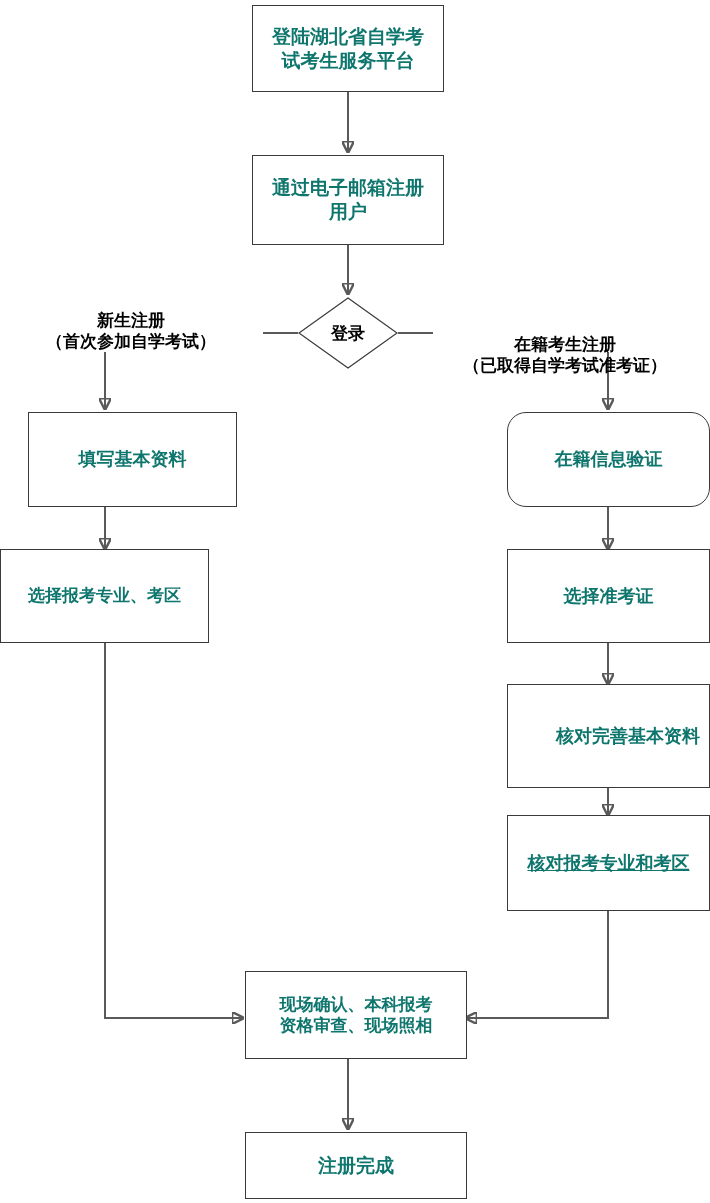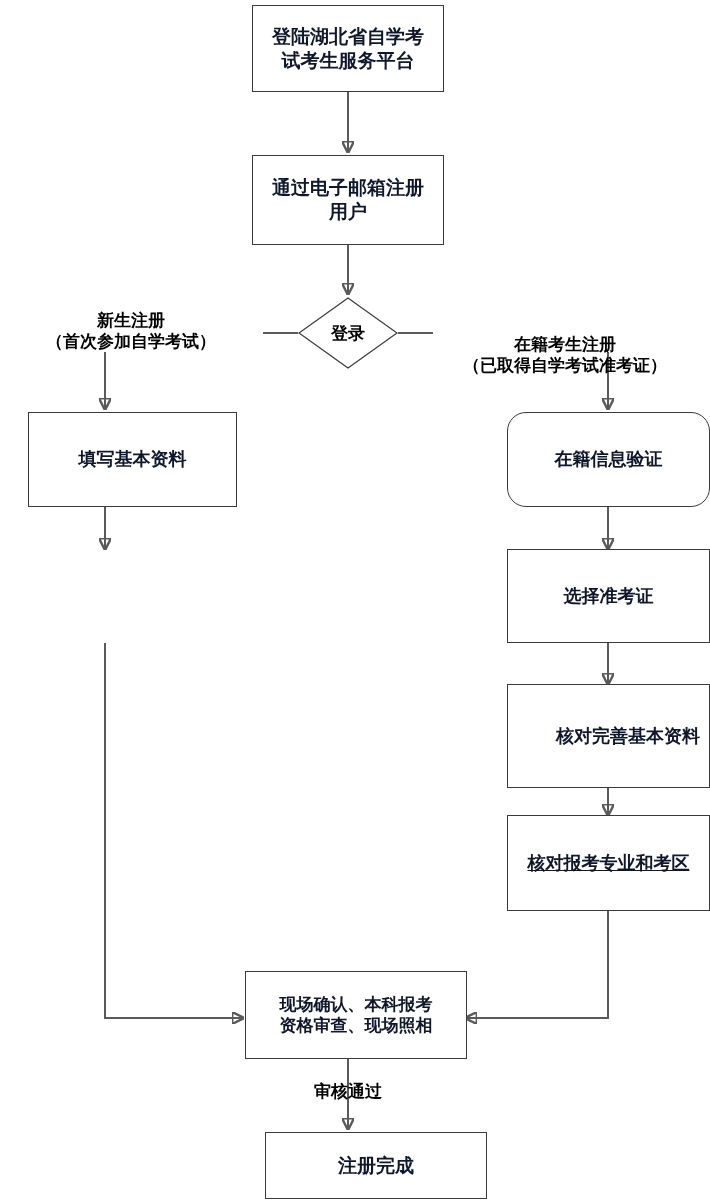--- a/index.html
+++ b/index.html
@@ -21,21 +21,21 @@
   .node {
     position: absolute;
     box-sizing: border-box;
     border: 1px solid #3a3a3a;
     background: #ffffff;
     display: flex;
     align-items: center;
     justify-content: center;
     text-align: center;
     font-weight: bold;
-    color: #0f172a;
+    color: #0f766e;
     line-height: 1.25;
     white-space: pre-line;
   }
   .node.big   { font-size: 19px; }
   .node.mid   { font-size: 18px; }
   .node.small { font-size: 17px; }
 
   .diamond-wrap {
     position: absolute;
     display: flex;
@@ -134,29 +134,29 @@
   </div>
 
   <div class="edge-label" style="left:0px; top:310px; width:262px;">新生注册
 （首次参加自学考试）</div>
 
   <div class="edge-label" style="left:420px; top:310px; width:290px;margin-top:24px;">在籍考生注册
 （已取得自学考试准考证）</div>
 
   <div class="node mid" style="left:0px; top:412px; width:209px; height:95px;margin-left:28px;">填写基本资料</div>
 
+  <div class="node small" style="left:0px; top:549px; width:209px; height:94px;">选择报考专业、考区</div>
 
   <div class="node mid" style="left:507px; top:412px; width:203px; height:95px;border-radius:19px;">在籍信息验证</div>
 
   <div class="node mid" style="left:507px; top:549px; width:203px; height:94px;">选择准考证</div>
 
   <div class="node mid" style="left:507px; top:684px; width:203px; height:104px;padding-left:39px;">核对完善基本资料</div>
 
   <div class="node mid" style="left:507px; top:815px; width:203px; height:96px;text-decoration:underline;">核对报考专业和考区</div>
 
   <div class="node small" style="left:245px; top:971px; width:222px; height:88px;">现场确认、本科报考
 资格审查、现场照相</div>
 
-  <div class="edge-label" style="left:248px; top:1081px; width:200px;">审核通过</div>
 
-  <div class="node big" style="left:245px; top:1132px; width:222px; height:67px;margin-left:20px;">注册完成</div>
+  <div class="node big" style="left:245px; top:1132px; width:222px; height:67px;">注册完成</div>
 
 </div>
 
 </body></html>

